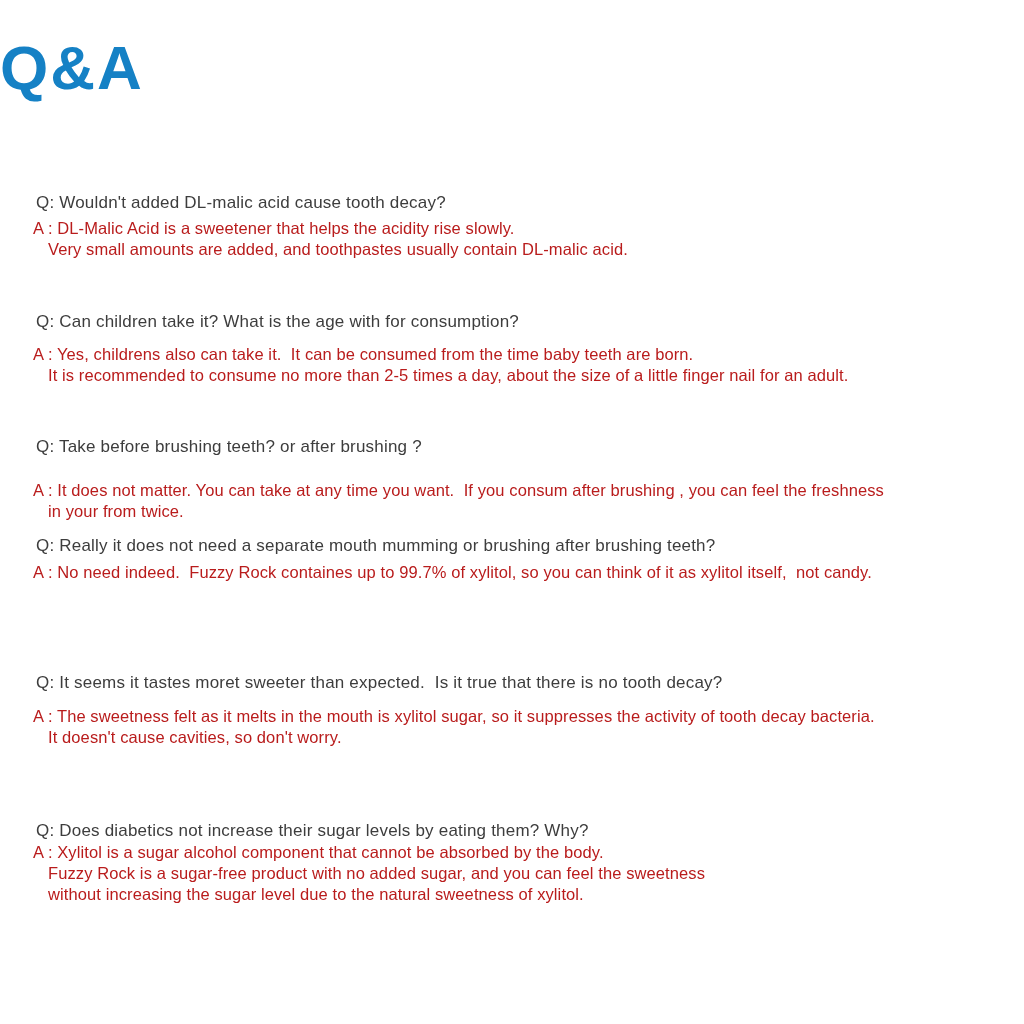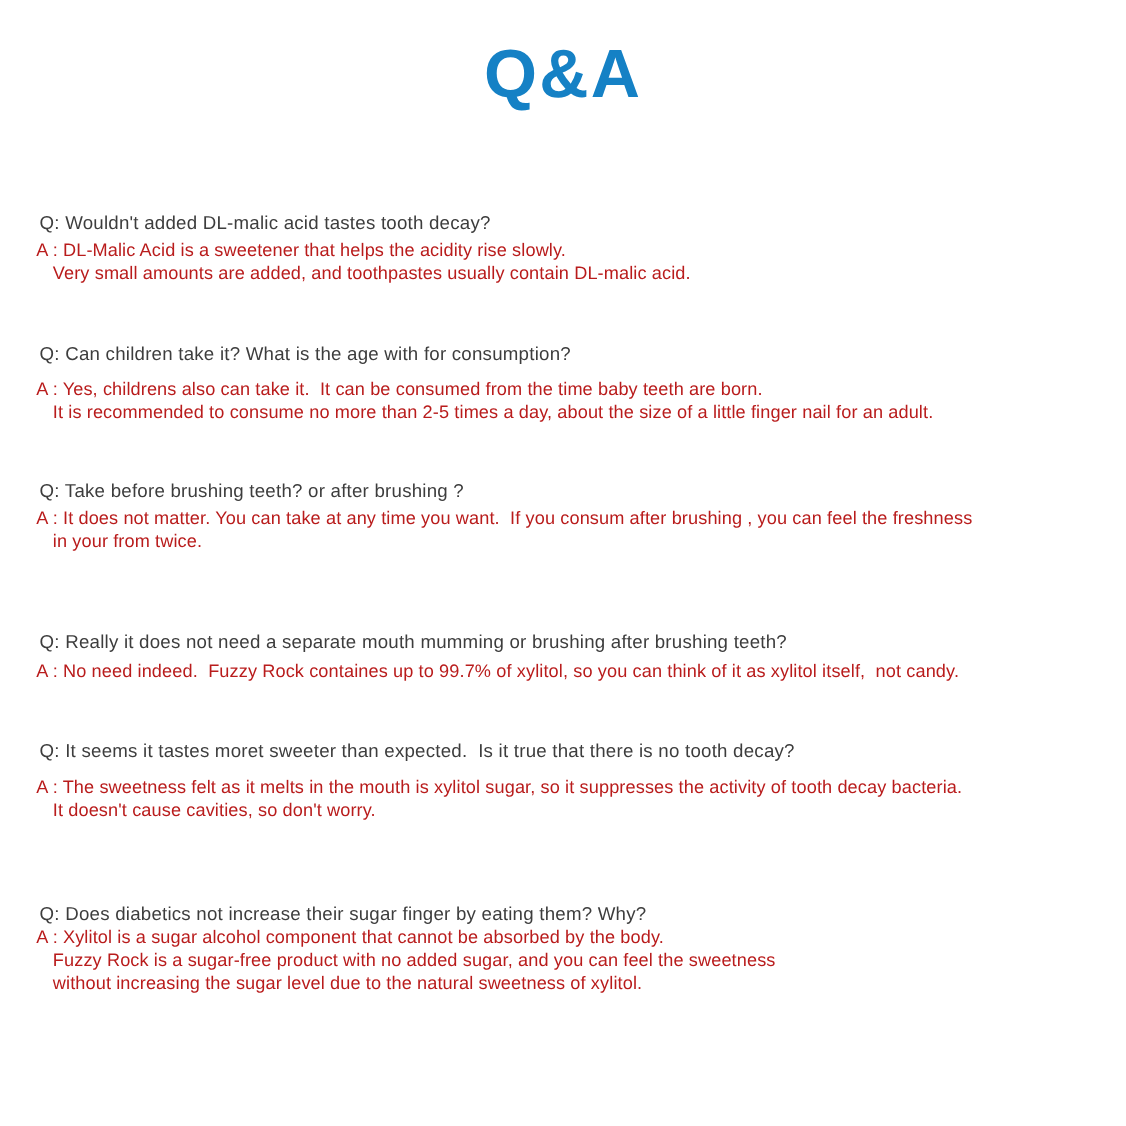--- a/index.html
+++ b/index.html
@@ -13,21 +13,21 @@
     height: 1024px;
     background: #ffffff;
     overflow: hidden;
     font-family: "Liberation Sans", sans-serif;
   }
   .title {
     position: absolute;
     top: 32px;
     left: 0;
     width: 100%;
-    text-align: center;
+    text-align: left;
     font-size: 62px;
     line-height: 72px;
     font-weight: bold;
     letter-spacing: 2px;
     color: #1581C5;
     margin: 0;
   }
   .qa-block {
     position: absolute;
     left: 33px;
@@ -58,60 +58,60 @@
   }
 </style>
 </head>
 <body>
 
 <div class="page">
 
   <h1 class="title">Q&amp;A</h1>
 
   <section class="qa-block" style="top:192px">
-    <p class="q">Q: Wouldn't added DL-malic acid tastes tooth decay?</p>
+    <p class="q">Q: Wouldn't added DL-malic acid cause tooth decay?</p>
     <div class="answer" style="margin-top:4px">
       <p class="a first">A : DL-Malic Acid is a sweetener that helps the acidity rise slowly.</p>
       <p class="a cont">Very small amounts are added, and toothpastes usually contain DL-malic acid.</p>
     </div>
   </section>
 
   <section class="qa-block" style="top:311px">
     <p class="q">Q: Can children take it? What is the age with for consumption?</p>
     <div class="answer" style="margin-top:11px">
       <p class="a first">A : Yes, childrens also can take it.  It can be consumed from the time baby teeth are born.</p>
       <p class="a cont">It is recommended to consume no more than 2-5 times a day, about the size of a little finger nail for an adult.</p>
     </div>
   </section>
 
   <section class="qa-block" style="top:436px">
     <p class="q">Q: Take before brushing teeth? or after brushing ?</p>
-    <div class="answer" style="margin-top:3px">
+    <div class="answer" style="margin-top:22px">
       <p class="a first">A : It does not matter. You can take at any time you want.  If you consum after brushing , you can feel the freshness</p>
       <p class="a cont">in your from twice.</p>
     </div>
   </section>
 
-  <section class="qa-block" style="top:573px">
+  <section class="qa-block" style="top:535px">
     <p class="q">Q: Really it does not need a separate mouth mumming or brushing after brushing teeth?</p>
     <div class="answer" style="margin-top:5px">
       <p class="a first">A : No need indeed.  Fuzzy Rock containes up to 99.7% of xylitol, so you can think of it as xylitol itself,  not candy.</p>
     </div>
   </section>
 
   <section class="qa-block" style="top:672px">
     <p class="q">Q: It seems it tastes moret sweeter than expected.  Is it true that there is no tooth decay?</p>
     <div class="answer" style="margin-top:12px">
       <p class="a first">A : The sweetness felt as it melts in the mouth is xylitol sugar, so it suppresses the activity of tooth decay bacteria.</p>
       <p class="a cont">It doesn't cause cavities, so don't worry.</p>
     </div>
   </section>
 
   <section class="qa-block" style="top:820px">
-    <p class="q">Q: Does diabetics not increase their sugar finger by eating them? Why?</p>
+    <p class="q">Q: Does diabetics not increase their sugar levels by eating them? Why?</p>
     <div class="answer" style="margin-top:0">
       <p class="a first">A : Xylitol is a sugar alcohol component that cannot be absorbed by the body.</p>
       <p class="a cont">Fuzzy Rock is a sugar-free product with no added sugar, and you can feel the sweetness</p>
       <p class="a cont">without increasing the sugar level due to the natural sweetness of xylitol.</p>
     </div>
   </section>
 
 </div>
 
 </body></html>

